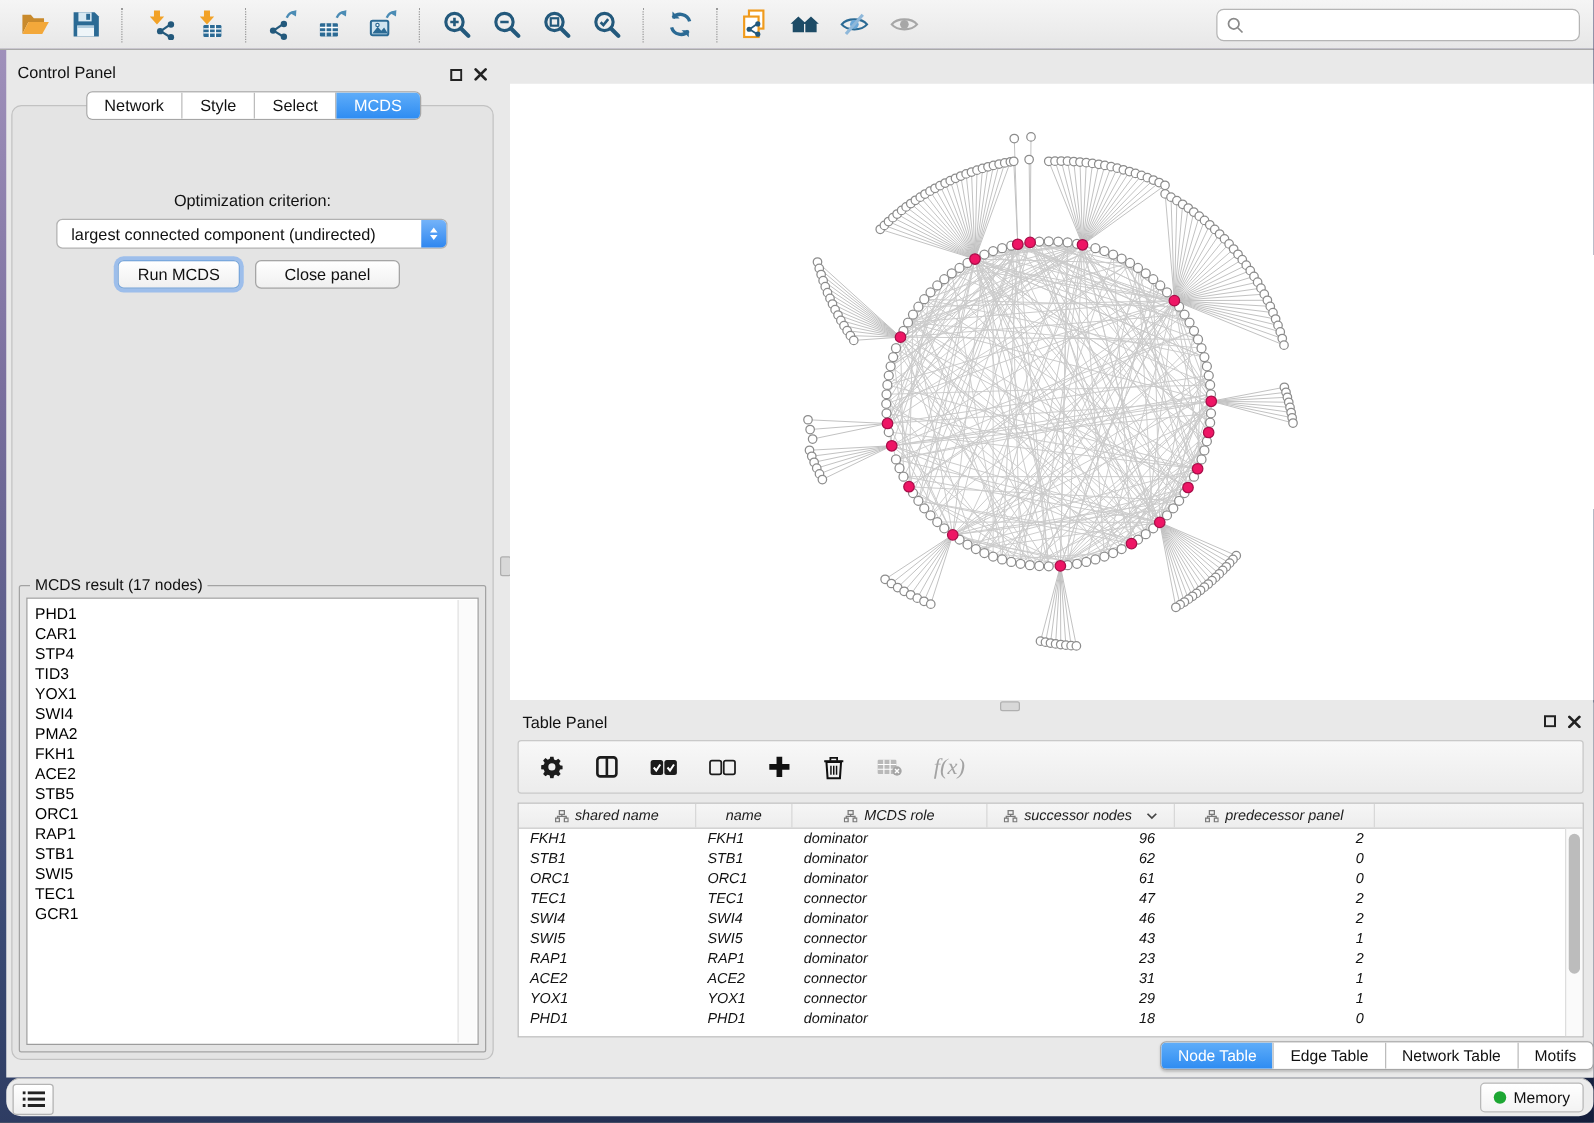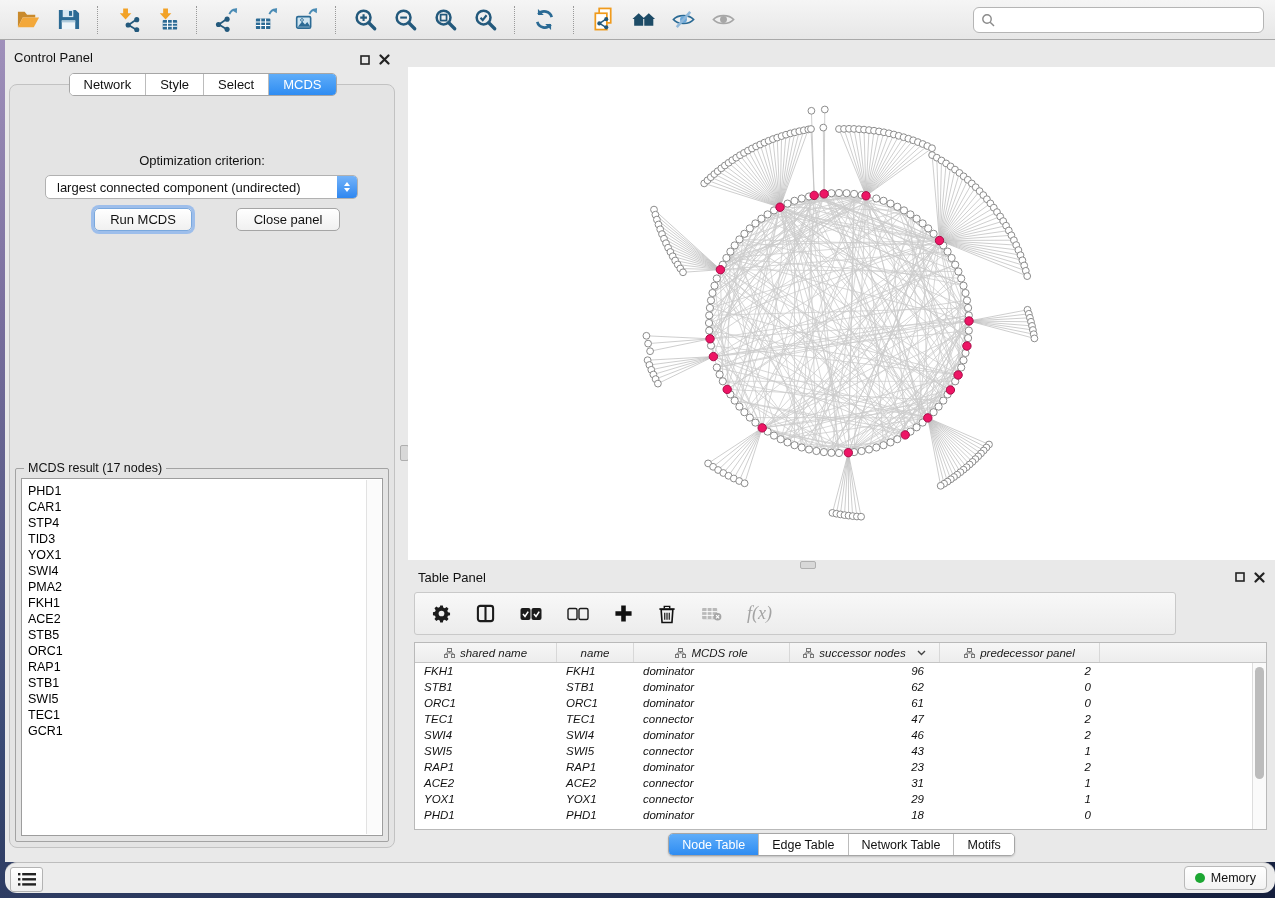--- a/index.html
+++ b/index.html
@@ -40,21 +40,21 @@
   .cp-select .val{font-size:13px;color:#111;margin-left:11px;white-space:nowrap;}
   .stepper{margin-left:auto;width:20px;height:22px;border-radius:0 4px 4px 0;
     background:linear-gradient(#74b3f9,#2f87f0);display:flex;flex-direction:column;align-items:center;justify-content:center;gap:2px;}
   .stepper i{width:0;height:0;border-left:3.5px solid transparent;border-right:3.5px solid transparent;}
   .stepper .up{border-bottom:4.5px solid #fff;}
   .stepper .dn{border-top:4.5px solid #fff;}
   .btn{position:absolute;height:23px;background:linear-gradient(#ffffff,#f0f0f0);border:1px solid #a5a5a5;
     border-radius:5px;font:13px "Liberation Sans",sans-serif;color:#111;cursor:pointer;}
   .btn.focusring{box-shadow:0 0 0 3px rgba(110,165,240,.6);border-color:#7aa8dd;}
   .run-btn{left:84px;top:123px;width:98px;}
-  .closep-btn{left:194px;top:123px;width:104px;margin-left:32px;}
+  .closep-btn{left:194px;top:123px;width:116px;}
   .groupbox{position:absolute;left:5px;top:383px;width:372px;height:372px;border:1px solid #a3a3a3;border-radius:2px;}
   .legend{position:absolute;top:-8px;left:8px;background:#e4e4e4;padding:0 4px;font-size:12.5px;color:#111;}
   .listbox{position:absolute;left:5px;top:9px;right:5px;bottom:5px;background:#fff;border:1px solid #9d9d9d;overflow:hidden;}
   .list-items{position:absolute;left:6px;top:4px;right:20px;font-size:12.5px;line-height:16px;color:#000;}
   .list-scroll{position:absolute;top:1px;bottom:1px;right:1px;width:14px;background:#fbfbfb;border-left:1px solid #e2e2e2;}
   
   .v-split{position:absolute;left:395px;top:0;width:8px;height:822px;background:#e9e9e9;cursor:col-resize;}
   .v-split .grip{position:absolute;left:0;top:405px;width:7px;height:14px;background:#d8d8d8;border:1px solid #aeaeae;border-radius:2px;}
   
   .netwin{position:absolute;left:403px;top:5px;width:867px;height:515px;}
@@ -63,36 +63,36 @@
   .light{width:13px;height:13px;border-radius:50%;margin-right:7px;cursor:pointer;box-sizing:border-box;}
   .light.red{background:#fc5753;border:1px solid #df3e3b;}
   .light.yellow{background:#fdbc40;border:1px solid #de9f34;}
   .light.green{background:#34c748;border:1px solid #27aa35;}
   .net-title{position:absolute;left:0;right:0;text-align:center;font-size:12.5px;font-weight:700;color:#1c1c1c;}
   .net-canvas{position:absolute;left:0;top:22px;width:867px;height:493px;background:#fff;}
   
   .tpanel{position:absolute;left:403px;top:522px;width:867px;height:300px;background:#e9e9e9;}
   .h-grip{position:absolute;left:392px;top:-1px;width:14px;height:6px;background:#d8d8d8;border:1px solid #b0b0b0;border-radius:2px;cursor:row-resize;}
   .tp-titlerow{position:absolute;left:10px;top:7px;right:10px;height:16px;display:flex;align-items:center;}
-  .tp-toolbar{position:absolute;left:6px;top:30px;width:762px;height:43px;box-sizing:border-box;
+  .tp-toolbar{position:absolute;left:6px;top:30px;width:853px;height:43px;box-sizing:border-box;
     background:linear-gradient(#f8f8f8,#ececec);border:1px solid #c9c9c9;border-radius:3px;
     display:flex;align-items:center;padding-left:17px;gap:25px;}
   .tp-tb-btn{display:flex;align-items:center;justify-content:center;cursor:pointer;}
   .fx{font-family:"Liberation Serif",serif;font-style:italic;font-size:18px;color:#a3a3a3;}
   .tp-table{position:absolute;left:6px;top:80px;width:851px;height:186px;background:#fff;border:1px solid #b9b9b9;box-sizing:content-box;overflow:hidden;font-style:italic;}
   .thead{display:flex;height:19px;border-bottom:1px solid #c5c5c5;background:linear-gradient(#f6f6f6,#ededed);}
   .th{display:flex;align-items:center;justify-content:center;gap:5px;font-size:11.5px;color:#1a1a1a;
     border-right:1px solid #d8d8d8;box-sizing:border-box;cursor:pointer;}
   .tbody .tr{display:flex;height:16px;align-items:center;cursor:default;}
   .td{font-size:11.5px;color:#111;box-sizing:border-box;white-space:nowrap;overflow:hidden;}
   .td.txt{padding-left:9px;}
   .td.num{text-align:right;}
   .tscroll{position:absolute;right:0;top:20px;bottom:0;width:13px;background:#fafafa;border-left:1px solid #ddd;}
   .tscroll .thumb{position:absolute;left:1.5px;top:4px;width:9px;height:112px;background:#bcbcbc;border-radius:5px;}
-  .tp-tabs{position:absolute;left:0;right:0;top:271px;display:flex;justify-content:center;}
+  .tp-tabs{position:absolute;left:0;right:0;top:271px;display:flex;justify-content:flex-end;}
   .tp-tabs .seg-tabs{height:21px;box-shadow:0 1px 2px rgba(0,0,0,.18);}
   .tp-tabs .seg-tab{font-size:12.5px;padding:2px 13px;}
   
   .statusbar{position:absolute;left:5px;top:862px;width:1270px;height:31px;background:#ececec;border-top:1px solid #bdbdbd;box-sizing:border-box;border-radius:12px;}
   .sb-list-btn{position:absolute;left:5px;top:4px;width:31px;height:23px;background:linear-gradient(#fff,#efefef);
     border:1px solid #b3b3b3;border-radius:3px;display:flex;align-items:center;justify-content:center;cursor:pointer;}
   .sb-memory{position:absolute;right:8px;top:3px;height:24px;background:linear-gradient(#fff,#f3f3f3);
     border:1px solid #b9b9b9;border-radius:4px;display:flex;align-items:center;gap:6px;padding:0 10px;
     font-size:12.5px;color:#111;cursor:pointer;box-sizing:border-box;}
   .sb-memory .dot{width:10px;height:10px;border-radius:50%;background:#1da733;}

